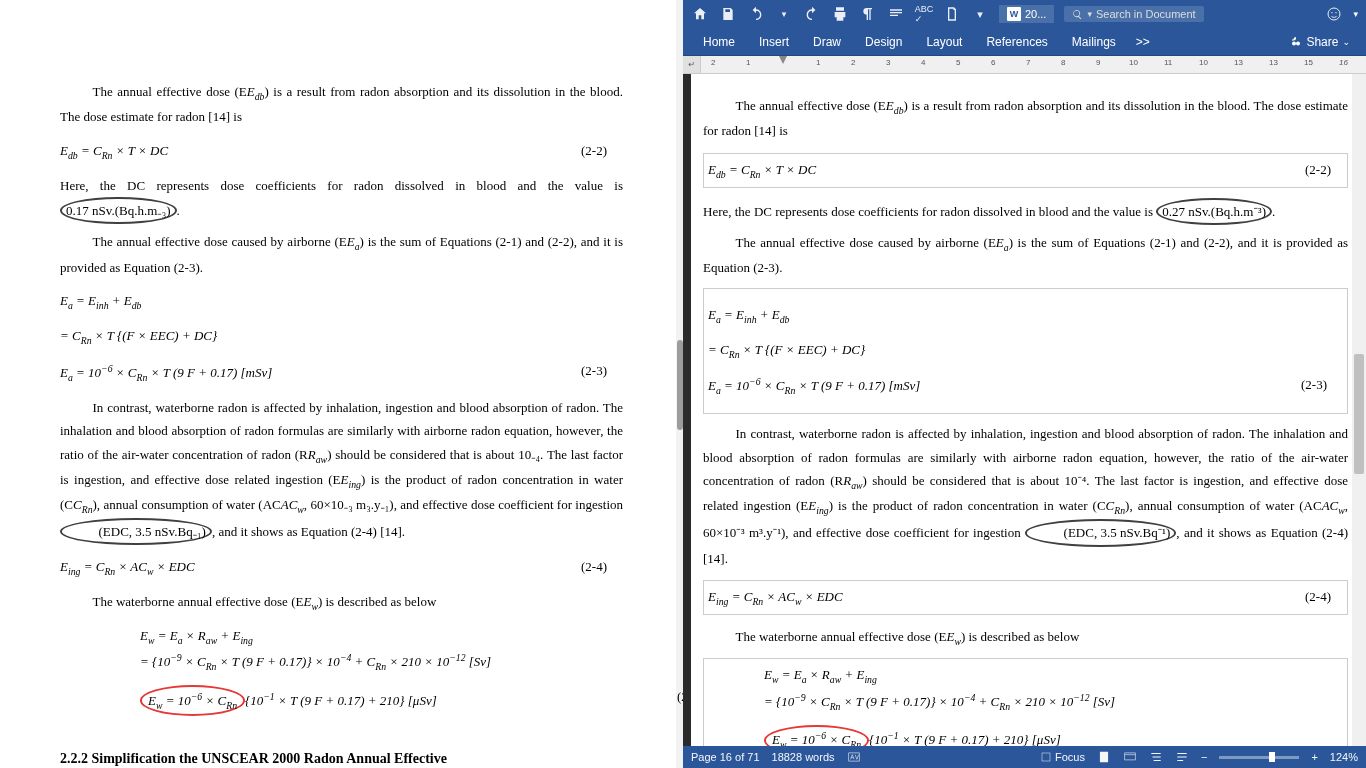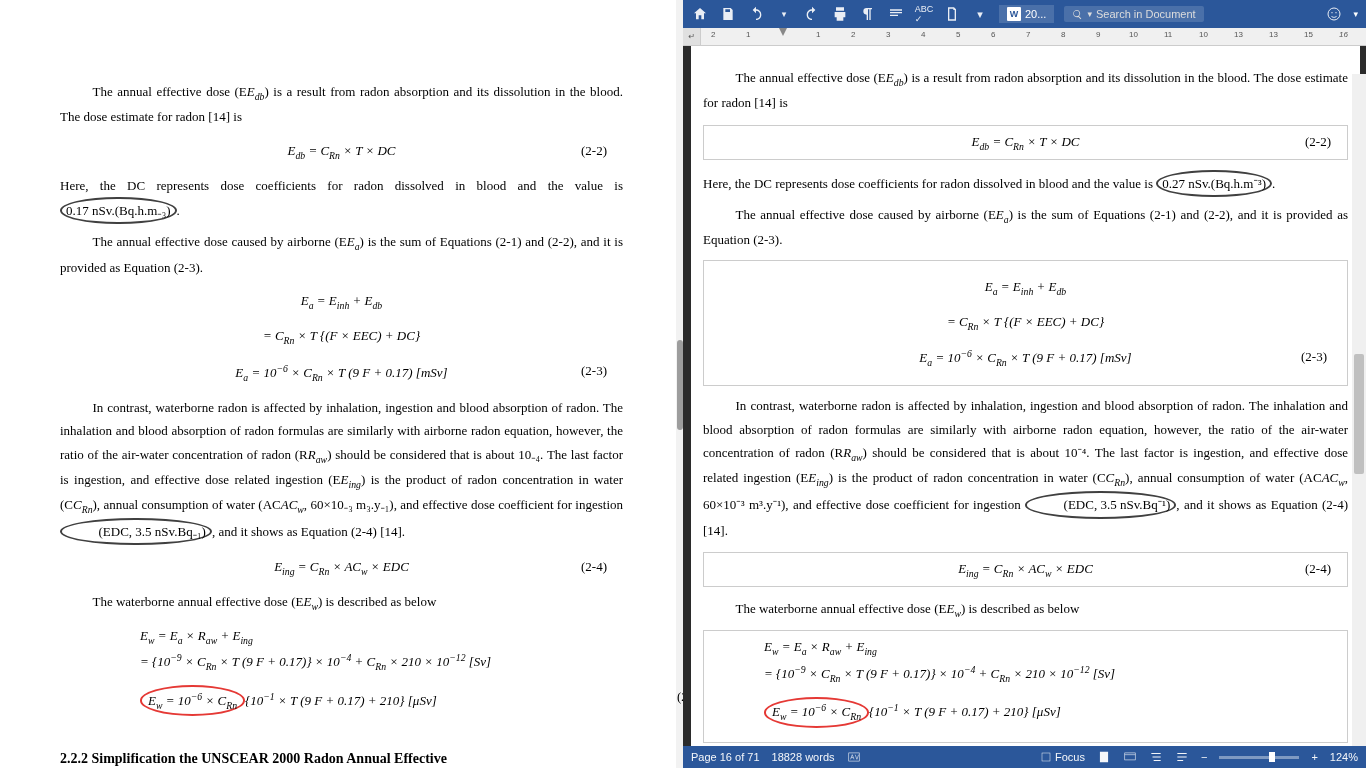--- a/index.html
+++ b/index.html
@@ -8,21 +8,21 @@
   .left-pane { width: 683px; height: 768px; background: #fff; position: relative; overflow: hidden; }
   .right-pane { width: 683px; height: 768px; background: #2b2b2b; position: relative; display: flex; flex-direction: column; }
   
   
   .doc-content { padding: 80px 60px 20px 60px; font-size: 13px; line-height: 1.8; color: #000; text-align: justify; }
   .right-doc { background: #fff; flex: 1; margin: 0 6px 0 8px; overflow: hidden; }
   .right-doc .doc-content { padding: 20px 12px 10px 12px; font-size: 13px; }
   
   .para { margin-bottom: 6px; text-indent: 2.5em; }
   .no-indent { text-indent: 0; }
-  .equation { text-align: center; margin: 10px 0; font-style: italic; position: relative; }
+  .equation { text-align: left; margin: 10px 0; font-style: italic; position: relative; }
   .eq-num { position: absolute; right: 16px; font-style: normal; }
   .eq-block { margin: 8px 0; }
   .sub { font-size: 0.75em; vertical-align: sub; font-style: italic; }
   .sup { font-size: 0.75em; vertical-align: super; }
   .italic { font-style: italic; }
   
   .heading { font-weight: bold; font-size: 14px; margin-top: 30px; margin-bottom: 15px; }
   
   .circle-green { border: 2px solid #404040; border-radius: 50%; padding: 0 4px; display: inline-block; }
   .circle-red { border: 2px solid #e53935; border-radius: 50%; padding: 0 6px; display: inline-block; }
@@ -166,20 +166,37 @@
       <span class="spacer"></span>
       <span class="icon">
           <svg class="icon-svg" viewBox="0 0 24 24">
             <circle cx="12" cy="12" r="9" fill="none" stroke="currentColor" stroke-width="1.5"></circle>
             <circle cx="9" cy="10" r="1"></circle>
             <circle cx="15" cy="10" r="1"></circle>
             <path d="M8 15c1 1.5 2.5 2 4 2s3-.5 4-2" fill="none" stroke="currentColor" stroke-width="1.5"></path>
           </svg>
         </span>
       <span style="font-size:9px;">▾</span>
+    </div>
+    <div class="ribbon-tabs">
+      <div class="ribbon-tab">Home</div>
+      <div class="ribbon-tab">Insert</div>
+      <div class="ribbon-tab">Draw</div>
+      <div class="ribbon-tab">Design</div>
+      <div class="ribbon-tab">Layout</div>
+      <div class="ribbon-tab">References</div>
+      <div class="ribbon-tab">Mailings</div>
+      <div class="ribbon-more">&gt;&gt;</div>
+      <div class="share-btn">
+        <svg class="icon-svg" viewBox="0 0 24 24" style="width:12px;height:12px;">
+            <path d="M12 2a5 5 0 00-5 5H4v2h3a5 5 0 005-5zm-4 9a4 4 0 100 8 4 4 0 000-8zm8 0a4 4 0 100 8 4 4 0 000-8z"></path>
+          </svg>
+        <span>Share</span>
+        <span style="font-size:9px;">⌄</span>
+      </div>
     </div>
   </div>
 
   <div class="ruler">
     <div class="ruler-corner">↵</div>
     <div style="position:relative; flex:1; height:100%;">
       <span class="ruler-mark" style="left:10px;">2</span>
       <span class="ruler-mark" style="left:45px;">1</span>
       <span class="ruler-mark" style="left:115px;">1</span>
       <span class="ruler-mark" style="left:150px;">2</span>

